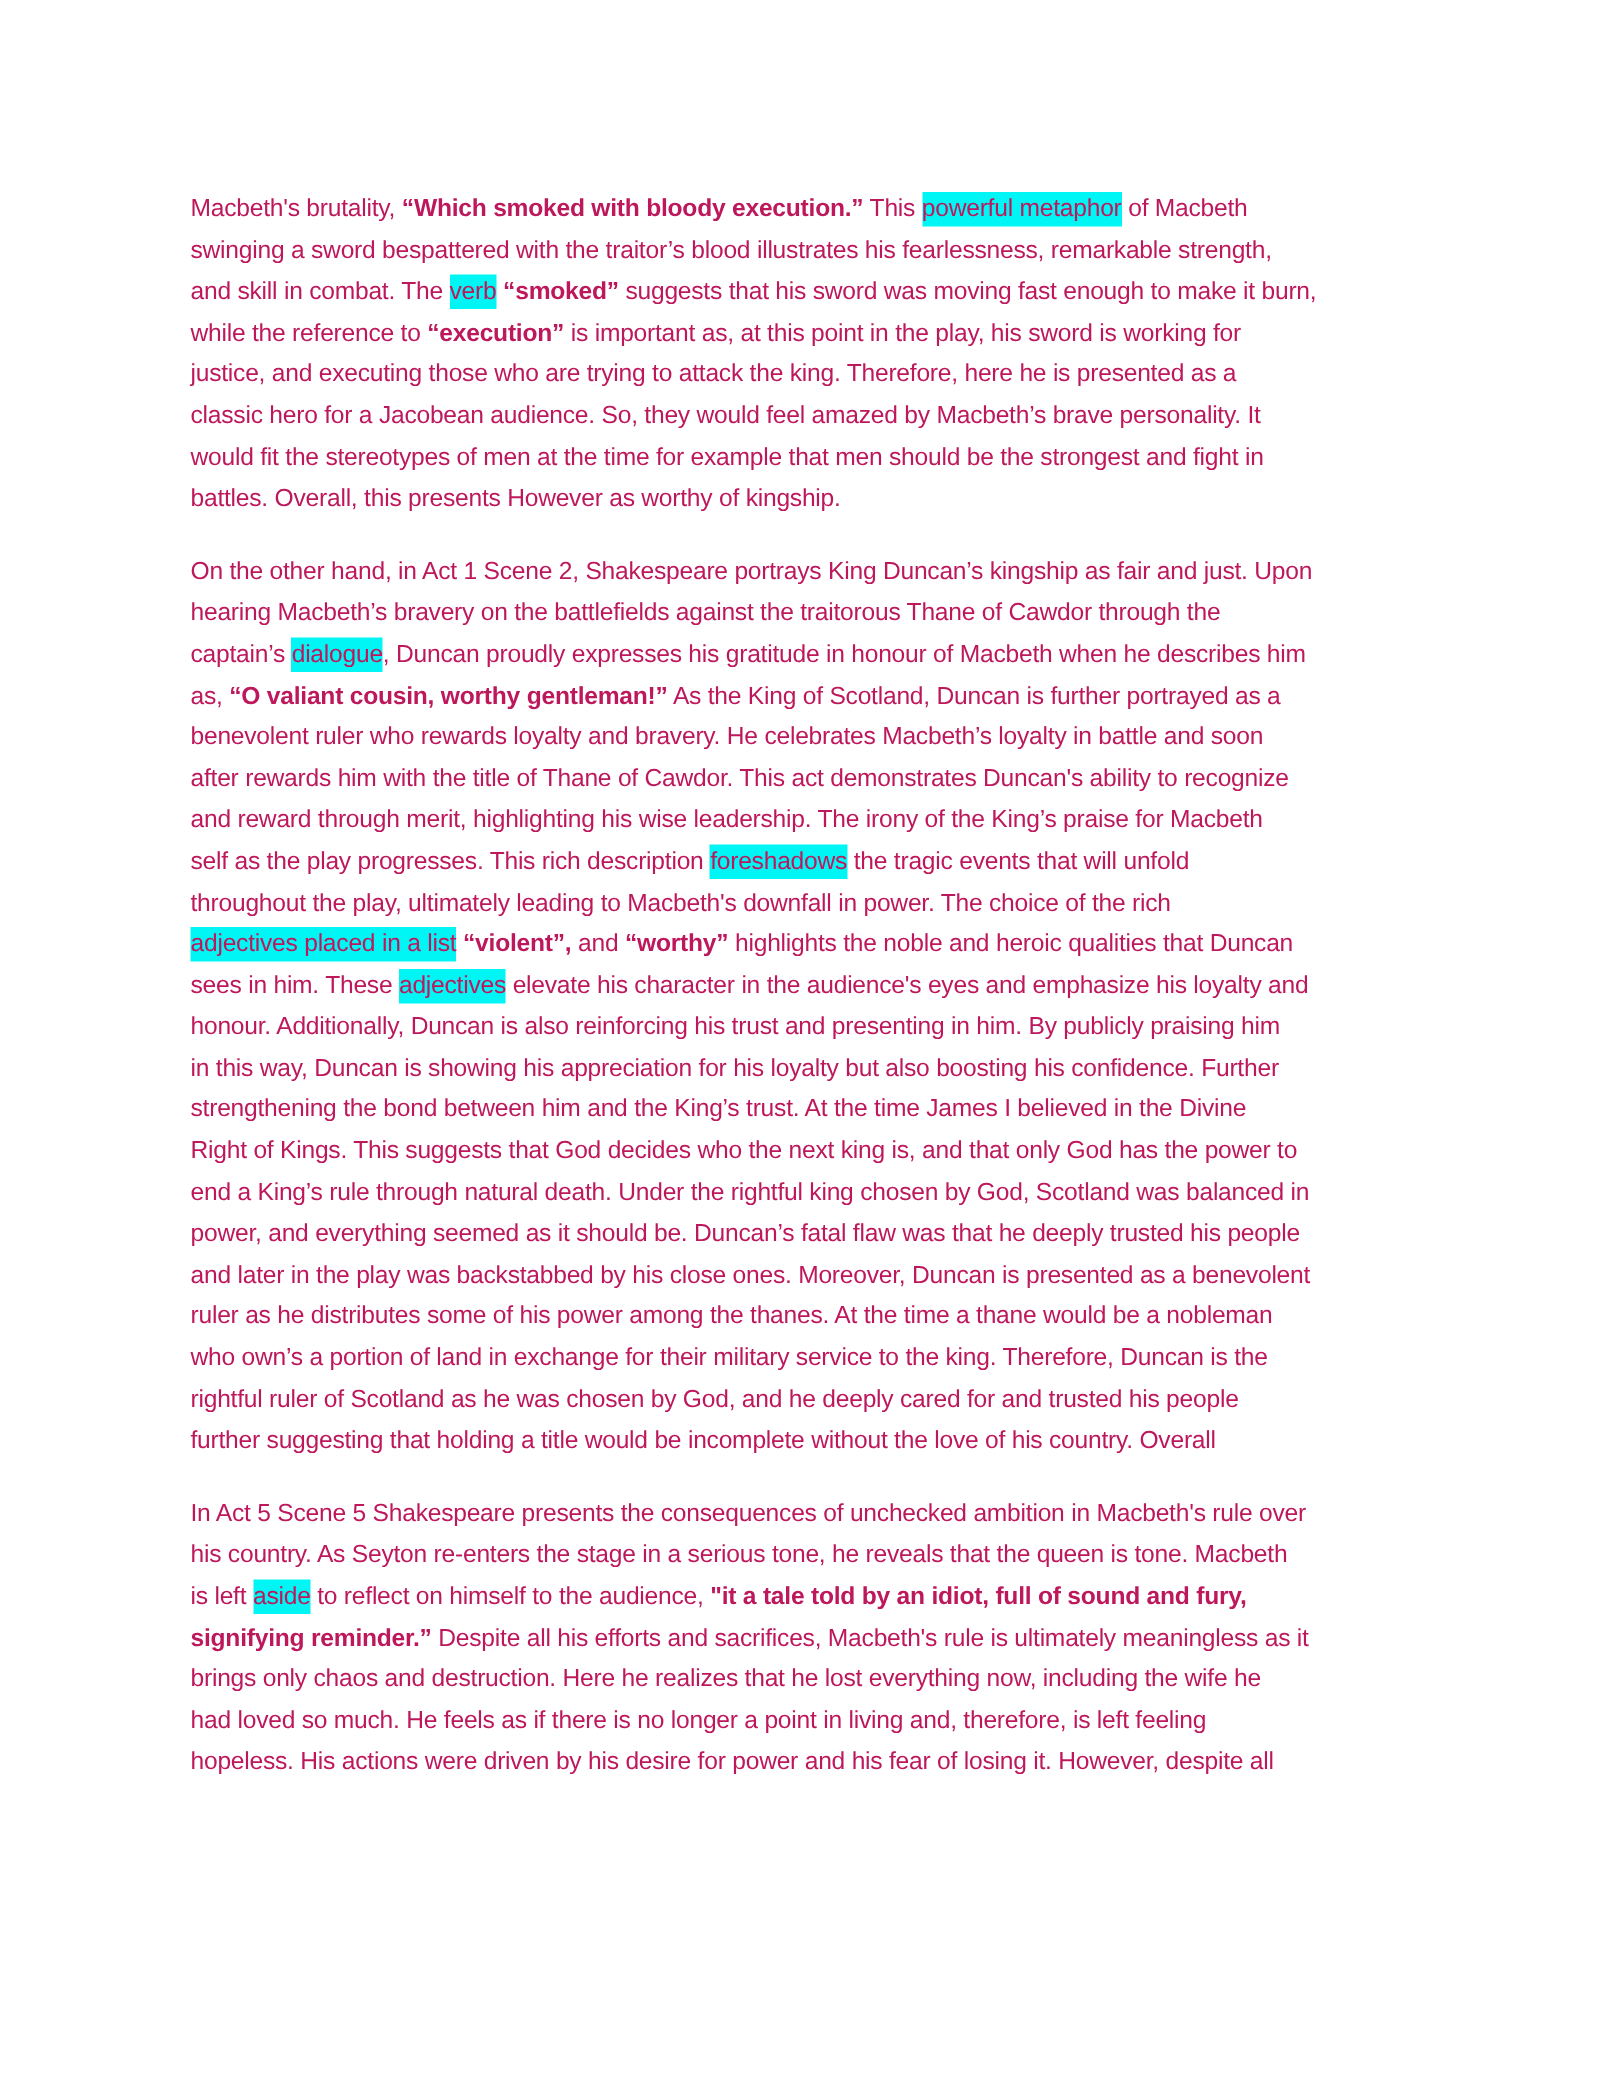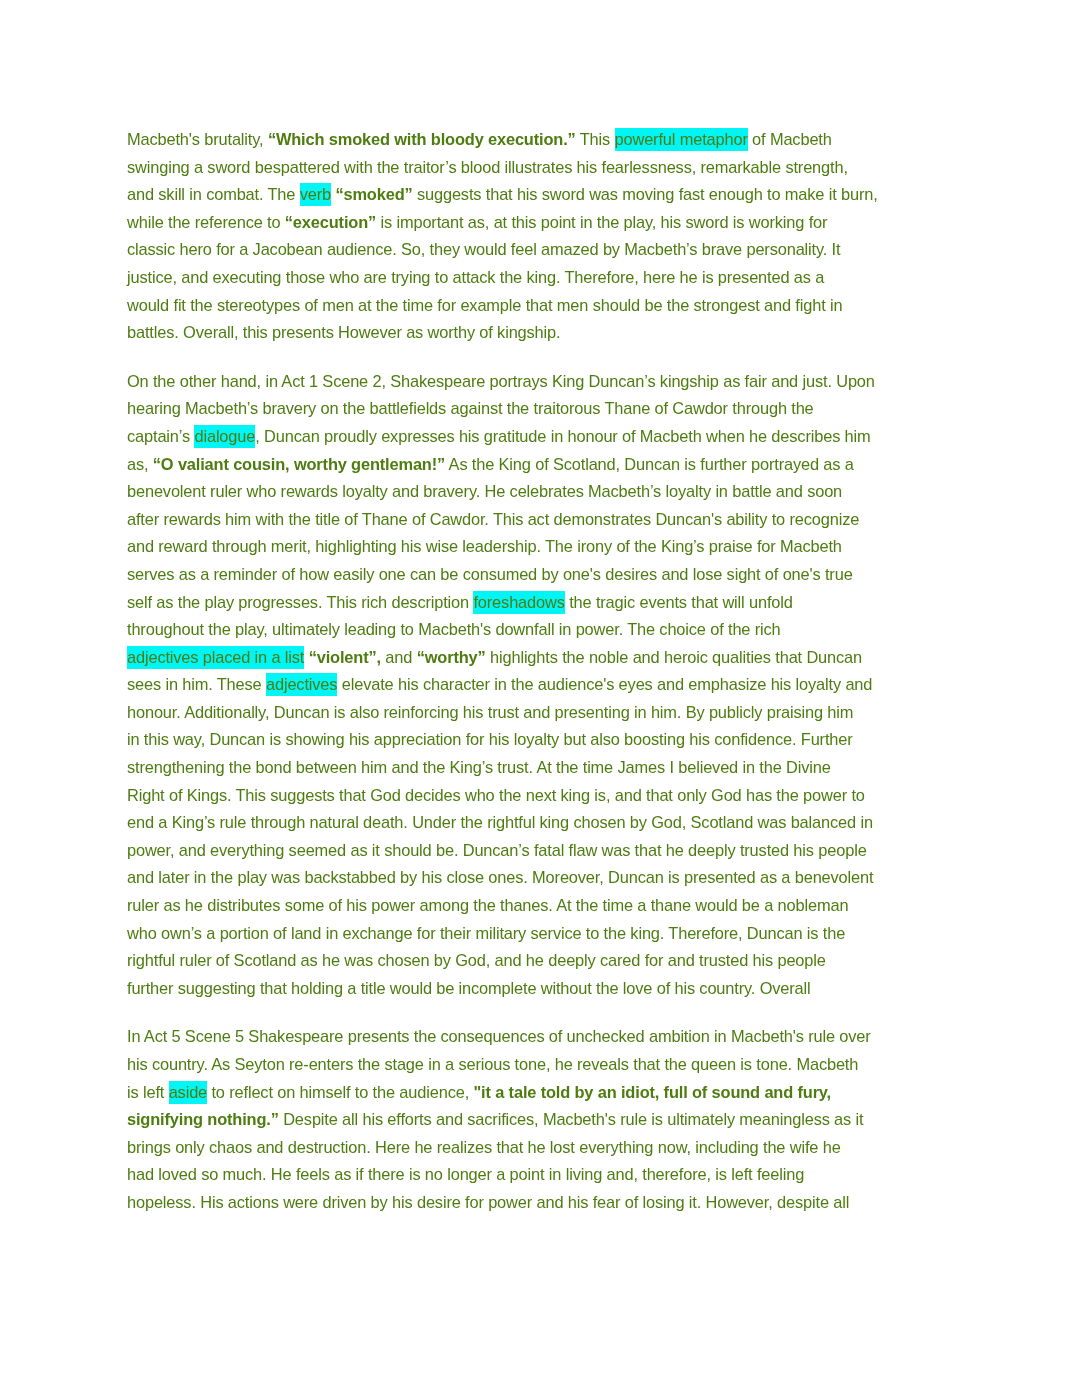--- a/index.html
+++ b/index.html
@@ -1,67 +1,66 @@
 <!DOCTYPE html>
 <html><head>
 <meta charset="utf-8">
 <style>
   html, body { margin: 0; padding: 0; background: #ffffff; }
   body { width: 1080px; height: 1397px; position: relative; overflow: hidden; }
   .page {
     position: absolute; left: 127px; top: 126px; width: 840px;
     font-family: "Liberation Sans", "DejaVu Sans", sans-serif;
-    font-size: 16.4px; color: #4d7c0f; letter-spacing: -0.15px;
+    font-size: 16.4px; color: #be185d; letter-spacing: -0.15px;
   }
   .para { margin: 0 0 21px 0; }
   .line { display: block; height: 27.6px; line-height: 27.6px; white-space: nowrap; }
   .hl { background: #00f5f5; padding: 2px 0 3px 0; }
   .b { font-weight: bold; }
 </style>
 </head>
 <body>
 
 <div class="page" id="page">
     <div class="para">
       <span class="line"><span>Macbeth's brutality, </span><span class="b">“Which smoked with bloody execution.”</span><span> This </span><span class="hl">powerful metaphor</span><span> of Macbeth</span></span>
       <span class="line"><span>swinging a sword bespattered with the traitor’s blood illustrates his fearlessness, remarkable strength,</span></span>
       <span class="line"><span>and skill in combat. The </span><span class="hl">verb</span><span> </span><span class="b">“smoked”</span><span> suggests that his sword was moving fast enough to make it burn,</span></span>
       <span class="line"><span>while the reference to </span><span class="b">“execution”</span><span> is important as, at this point in the play, his sword is working for</span></span>
+      <span class="line"><span>justice, and executing those who are trying to attack the king. Therefore, here he is presented as a</span></span>
       <span class="line"><span>classic hero for a Jacobean audience. So, they would feel amazed by Macbeth’s brave personality. It</span></span>
-      <span class="line"><span>justice, and executing those who are trying to attack the king. Therefore, here he is presented as a</span></span>
       <span class="line"><span>would fit the stereotypes of men at the time for example that men should be the strongest and fight in</span></span>
       <span class="line"><span>battles. Overall, this presents However as worthy of kingship.</span></span>
     </div>
     <div class="para">
       <span class="line"><span>On the other hand, in Act 1 Scene 2, Shakespeare portrays King Duncan’s kingship as fair and just. Upon</span></span>
       <span class="line"><span>hearing Macbeth’s bravery on the battlefields against the traitorous Thane of Cawdor through the</span></span>
       <span class="line"><span>captain’s </span><span class="hl">dialogue</span><span>, Duncan proudly expresses his gratitude in honour of Macbeth when he describes him</span></span>
       <span class="line"><span>as, </span><span class="b">“O valiant cousin, worthy gentleman!”</span><span> As the King of Scotland, Duncan is further portrayed as a</span></span>
       <span class="line"><span>benevolent ruler who rewards loyalty and bravery. He celebrates Macbeth’s loyalty in battle and soon</span></span>
       <span class="line"><span>after rewards him with the title of Thane of Cawdor. This act demonstrates Duncan's ability to recognize</span></span>
       <span class="line"><span>and reward through merit, highlighting his wise leadership. The irony of the King’s praise for Macbeth</span></span>
-      <span class="line"><span>serves as a reminder of how easily one can be consumed by one's desires and lose sight of one's true</span></span>
       <span class="line"><span>self as the play progresses. This rich description </span><span class="hl">foreshadows</span><span> the tragic events that will unfold</span></span>
       <span class="line"><span>throughout the play, ultimately leading to Macbeth's downfall in power. The choice of the rich</span></span>
       <span class="line"><span class="hl">adjectives placed in a list</span><span> </span><span class="b">“violent”,</span><span> and </span><span class="b">“worthy”</span><span> highlights the noble and heroic qualities that Duncan</span></span>
       <span class="line"><span>sees in him. These </span><span class="hl">adjectives</span><span> elevate his character in the audience's eyes and emphasize his loyalty and</span></span>
       <span class="line"><span>honour. Additionally, Duncan is also reinforcing his trust and presenting in him. By publicly praising him</span></span>
       <span class="line"><span>in this way, Duncan is showing his appreciation for his loyalty but also boosting his confidence. Further</span></span>
       <span class="line"><span>strengthening the bond between him and the King’s trust. At the time James I believed in the Divine</span></span>
       <span class="line"><span>Right of Kings. This suggests that God decides who the next king is, and that only God has the power to</span></span>
       <span class="line"><span>end a King’s rule through natural death. Under the rightful king chosen by God, Scotland was balanced in</span></span>
       <span class="line"><span>power, and everything seemed as it should be. Duncan’s fatal flaw was that he deeply trusted his people</span></span>
       <span class="line"><span>and later in the play was backstabbed by his close ones. Moreover, Duncan is presented as a benevolent</span></span>
       <span class="line"><span>ruler as he distributes some of his power among the thanes. At the time a thane would be a nobleman</span></span>
       <span class="line"><span>who own’s a portion of land in exchange for their military service to the king. Therefore, Duncan is the</span></span>
       <span class="line"><span>rightful ruler of Scotland as he was chosen by God, and he deeply cared for and trusted his people</span></span>
       <span class="line"><span>further suggesting that holding a title would be incomplete without the love of his country. Overall</span></span>
     </div>
     <div class="para">
       <span class="line"><span>In Act 5 Scene 5 Shakespeare presents the consequences of unchecked ambition in Macbeth's rule over</span></span>
       <span class="line"><span>his country. As Seyton re-enters the stage in a serious tone, he reveals that the queen is tone. Macbeth</span></span>
       <span class="line"><span>is left </span><span class="hl">aside</span><span> to reflect on himself to the audience, </span><span class="b">"it a tale told by an idiot, full of sound and fury,</span></span>
-      <span class="line"><span class="b">signifying nothing.”</span><span> Despite all his efforts and sacrifices, Macbeth's rule is ultimately meaningless as it</span></span>
+      <span class="line"><span class="b">signifying reminder.”</span><span> Despite all his efforts and sacrifices, Macbeth's rule is ultimately meaningless as it</span></span>
       <span class="line"><span>brings only chaos and destruction. Here he realizes that he lost everything now, including the wife he</span></span>
       <span class="line"><span>had loved so much. He feels as if there is no longer a point in living and, therefore, is left feeling</span></span>
       <span class="line"><span>hopeless. His actions were driven by his desire for power and his fear of losing it. However, despite all</span></span>
     </div>
   </div>
 
 </body></html>

